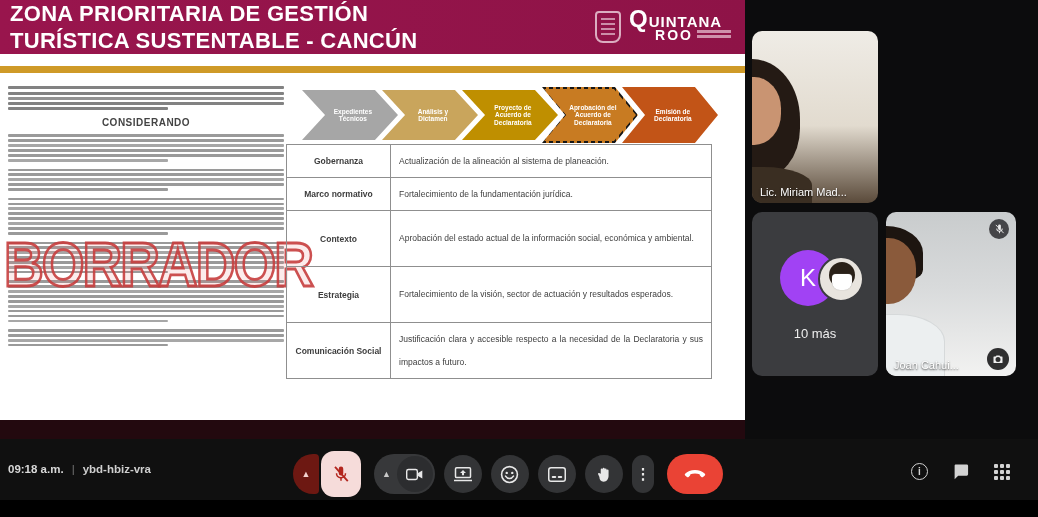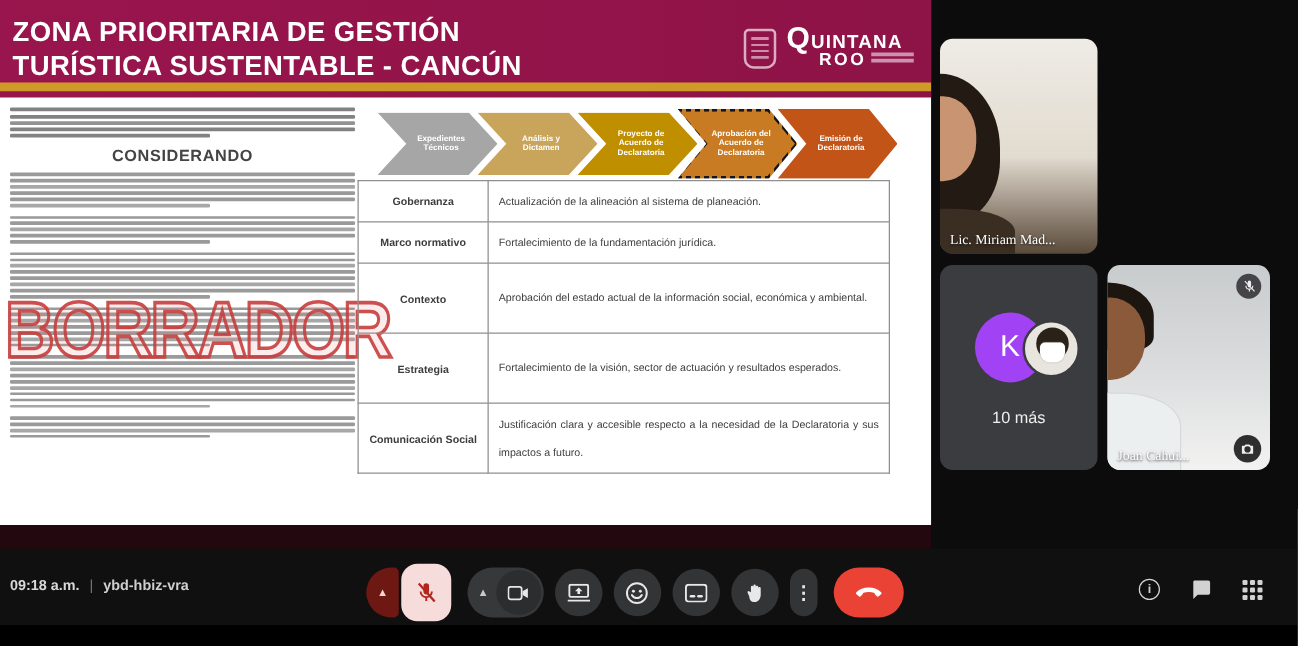--- a/index.html
+++ b/index.html
@@ -1,42 +1,42 @@
 <!DOCTYPE html>
 <html><head>
 <meta charset="utf-8">
 <style>
   html,body{margin:0;padding:0;background:#000;}
   *{box-sizing:border-box;font-family:"Liberation Sans", sans-serif;}
   #stage{position:relative;width:1038px;height:517px;background:#0c0c0d;overflow:hidden;}
 
   
   #slide{position:absolute;left:0;top:0;width:745px;height:420px;background:#fff;}
-  .slide-header{position:absolute;left:0;top:0;width:745px;height:78px;background:linear-gradient(90deg,#99154d,#8e1347);display:flex;align-items:center;justify-content:space-between;padding:0 14px 0 10px;}
+  .slide-header{position:absolute;left:0;top:0;width:745px;height:54px;background:linear-gradient(90deg,#99154d,#8e1347);display:flex;align-items:center;justify-content:space-between;padding:0 14px 0 10px;}
   .slide-title{color:#fff;font-weight:bold;font-size:22px;line-height:27px;letter-spacing:.3px;}
   .gold-stripe{position:absolute;left:0;top:66px;width:745px;height:7px;background:#cf9a28;}
   .logo{display:flex;align-items:center;gap:8px;}
   .crest{width:26px;height:32px;border:2px solid #e9c8d6;border-radius:4px 4px 8px 8px;position:relative;opacity:.85;}
   .crest:before{content:"";position:absolute;left:4px;top:4px;right:4px;bottom:6px;background:
     repeating-linear-gradient(0deg, rgba(233,200,214,.8) 0 2px, transparent 2px 5px);}
   .wordmark{color:#fff;line-height:13px;}
   .wordmark .l1{font-size:15px;font-weight:bold;letter-spacing:1px;}
   .wordmark .l1 .bigq{font-size:24px;}
   .wordmark .l2{font-size:14px;font-weight:bold;letter-spacing:2px;margin-left:26px;display:inline-block;}
   .tagline{display:inline-block;vertical-align:2px;margin-left:4px;}
   .tagline i{display:block;width:34px;height:3px;background:#e9c8d6;margin-top:2px;opacity:.7;}
 
   
   #doc{position:absolute;left:8px;top:84px;width:276px;height:330px;}
   .para{margin-bottom:7px;}
   .para i{display:block;height:2.6px;background:#7d7d7d;opacity:.78;margin-top:2.3px;border-radius:1px;}
   .para.intro i{background:#5f5f5f;height:3px;}
   .para i:last-child{width:58%;}
   .para i:nth-child(3n){opacity:.68;}
-  .doc-heading{text-align:center;font-size:13px;font-weight:bold;color:#444;margin:4px 0 6px 0;letter-spacing:.5px;}
+  .doc-heading{text-align:center;font-size:10px;font-weight:bold;color:#444;margin:4px 0 6px 0;letter-spacing:.5px;}
   #watermark{position:absolute;left:-4px;top:148px;width:288px;text-align:center;font-size:55px;font-weight:800;
     letter-spacing:-2px;transform:scaleY(1.15);color:rgba(236,120,118,.14);
     -webkit-text-stroke:2.5px rgba(198,62,62,.9);pointer-events:none;}
 
   
   #chevrons{position:absolute;left:302px;top:86px;width:420px;height:58px;display:flex;align-items:center;}
   .chev{position:relative;height:50px;width:96px;margin-left:-16px;clip-path:polygon(0% 0%,76% 0%,100% 50%,76% 100%,0% 100%,24% 50%);
     display:flex;align-items:center;justify-content:center;}
   .chev:first-child{margin-left:0;}
   .chev span{position:relative;z-index:3;color:#fff;font-size:6.5px;line-height:7.5px;font-weight:bold;text-align:center;width:62%;margin-left:6%;}
@@ -74,21 +74,21 @@
   .end-btn{width:56px;height:40px;border-radius:20px;background:#ea4335;margin-left:4px;}
 
   .corner-icons{position:absolute;right:28px;top:24px;display:flex;align-items:center;gap:24px;}
   .info-i{width:17px;height:17px;border:1.7px solid #d2d2d2;border-radius:50%;color:#d2d2d2;font-size:10px;font-weight:bold;display:flex;align-items:center;justify-content:center;}
   .gridicon{display:grid;grid-template-columns:repeat(3,4px);grid-template-rows:repeat(3,4px);gap:2px;}
   .gridicon b{background:#d2d2d2;border-radius:1px;}
 
   
   #panel{position:absolute;left:745px;top:0;width:293px;height:517px;background:#0c0c0d;}
   .tile{position:absolute;border-radius:10px;overflow:hidden;}
-  .tile .name{position:absolute;left:8px;bottom:5px;color:#fff;font-size:11px;text-shadow:0 1px 2px rgba(0,0,0,.8);z-index:4;font-family:Liberation Serif, serif;}
+  .tile .name{position:absolute;left:8px;bottom:5px;color:#fff;font-size:11px;text-shadow:0 1px 2px rgba(0,0,0,.8);z-index:4;}
   .t1{left:7px;top:31px;width:126px;height:172px;background:linear-gradient(180deg,#efece6 0%,#e2dbcf 55%,#5a4a3a 100%);}
   .t2{left:141px;top:31px;width:130px;height:172px;background:linear-gradient(180deg,#c9cfc4 0%,#dfe3dd 60%,#cdd6dd 100%);border:2.5px solid #a8c7fa;}
   .t3{left:7px;top:212px;width:126px;height:164px;background:#3b3c3f;}
   .t4{left:141px;top:212px;width:130px;height:164px;background:linear-gradient(180deg,#c9cccd 0%,#d8dadb 45%,#f2f2f1 100%);}
 
   
   .person{position:absolute;left:50%;transform:translateX(-50%);}
   .hair{background:#241a14;border-radius:50% 50% 42% 42%;}
   .face{background:#c99472;border-radius:46%;position:absolute;}
   .body{position:absolute;border-radius:40% 40% 0 0;}

